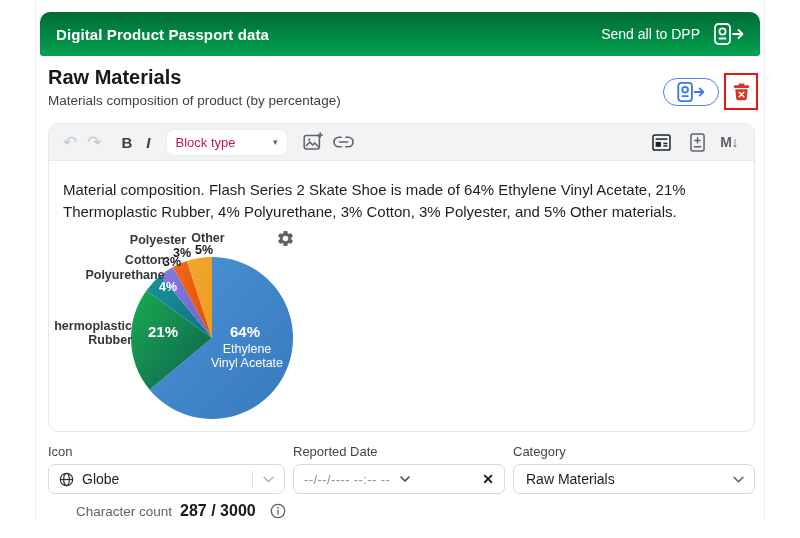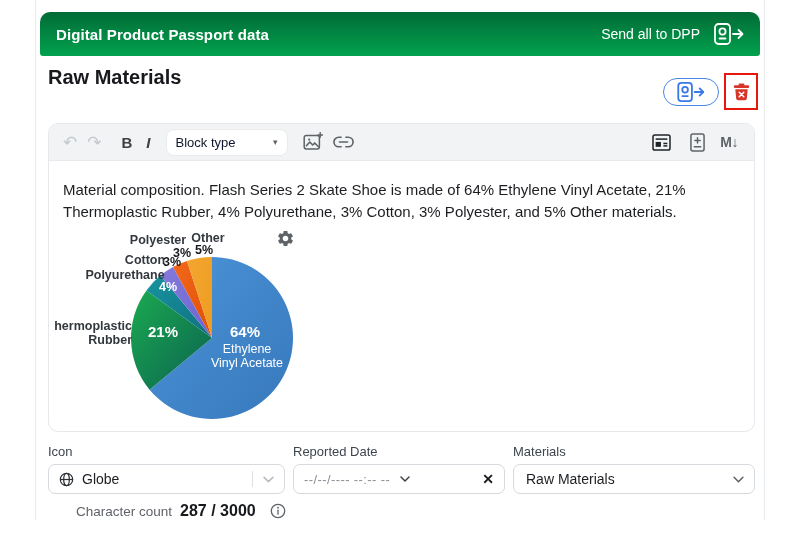--- a/index.html
+++ b/index.html
@@ -38,21 +38,21 @@
   .toolbar button{background:none;border:none;padding:0;cursor:pointer;display:flex;align-items:center;
     justify-content:center;font-family:inherit;}
   .glyph{font-size:17px;color:#c3c8ce;line-height:1;}
   .tb-undo{margin-left:2px;}
   .tb-redo{margin-left:10px;}
   .tb-b{margin-left:20px;font-size:15px;font-weight:800;color:#3c4043;}
   .tb-i{margin-left:14px;font-size:15px;font-weight:700;font-style:italic;font-family:"Liberation Serif",serif;color:#3c4043;}
   .block-type{margin-left:16px;width:120px;height:25px;background:#fff;border-radius:7px;
     display:flex;align-items:center;padding:0 9px;box-sizing:border-box;cursor:pointer;
     box-shadow:0 0 0 1px rgba(60,64,67,.04);}
-  .block-type .ph{font-size:13px;color:#0f172a;}
+  .block-type .ph{font-size:13px;color:#be185d;}
   .block-type .caret{margin-left:auto;font-size:9px;color:#5f6368;}
   .tb-img{margin-left:16px;}
   .tb-link{margin-left:10px;}
   .tb-right{margin-left:auto;display:flex;align-items:center;gap:15px;padding-right:4px;}
   .tb-card{width:27px;height:27px;background:#e3e6ea;border-radius:6px;}
   .tb-md{font-size:14px;font-weight:700;color:#5f6368;letter-spacing:-.5px;}
 
   .content{padding:18px 14px 0;cursor:text;}
   .content p{margin:0;font-size:15px;line-height:22px;color:#1c1e21;width:684px;}
   .content strong{font-weight:400;}
@@ -107,20 +107,21 @@
           <line x1="5.5" y1="15.5" x2="11.5" y2="15.5"></line>
           <line x1="19" y1="11" x2="28" y2="11"></line>
           <polyline points="24.5,7 28.5,11 24.5,15"></polyline>
         </svg>
       </span>
     </button>
   </header>
 
   <section class="title-row">
     <h1>Raw Materials</h1>
+    <p>Materials composition of product (by percentage)</p>
   </section>
 
   <button class="send-one">
     <span style="display:flex;">
       <svg width="34" height="20" viewBox="0 0 30 22" fill="none" stroke="#3b78e7" stroke-width="2" stroke-linecap="round" stroke-linejoin="round">
         <rect x="1" y="1" width="15" height="20" rx="3.5"></rect>
         <circle cx="8.5" cy="8.5" r="3.1"></circle>
         <line x1="5.5" y1="15.5" x2="11.5" y2="15.5"></line>
         <line x1="19" y1="11" x2="28" y2="11"></line>
         <polyline points="24.5,7 28.5,11 24.5,15"></polyline>
@@ -285,21 +286,21 @@
       <span class="vdiv"></span>
       <span class="chev">
         <svg width="11" height="7" viewBox="0 0 10 6" fill="none" stroke="#b9bec4" stroke-width="1.5" stroke-linecap="round" stroke-linejoin="round">
             <polyline points="1,1 5,5 9,1"></polyline>
           </svg>
       </span>
     </div>
   </div>
 
   <div class="field f-cat">
-    <label>Materials</label>
+    <label>Category</label>
     <div class="box">
       <span class="val">Raw Materials</span>
       <span class="chev" style="margin-left:auto;">
         <svg width="11" height="7" viewBox="0 0 10 6" fill="none" stroke="#5f6368" stroke-width="1.4" stroke-linecap="round" stroke-linejoin="round">
             <polyline points="1,1 5,5 9,1"></polyline>
           </svg>
       </span>
     </div>
   </div>
 

